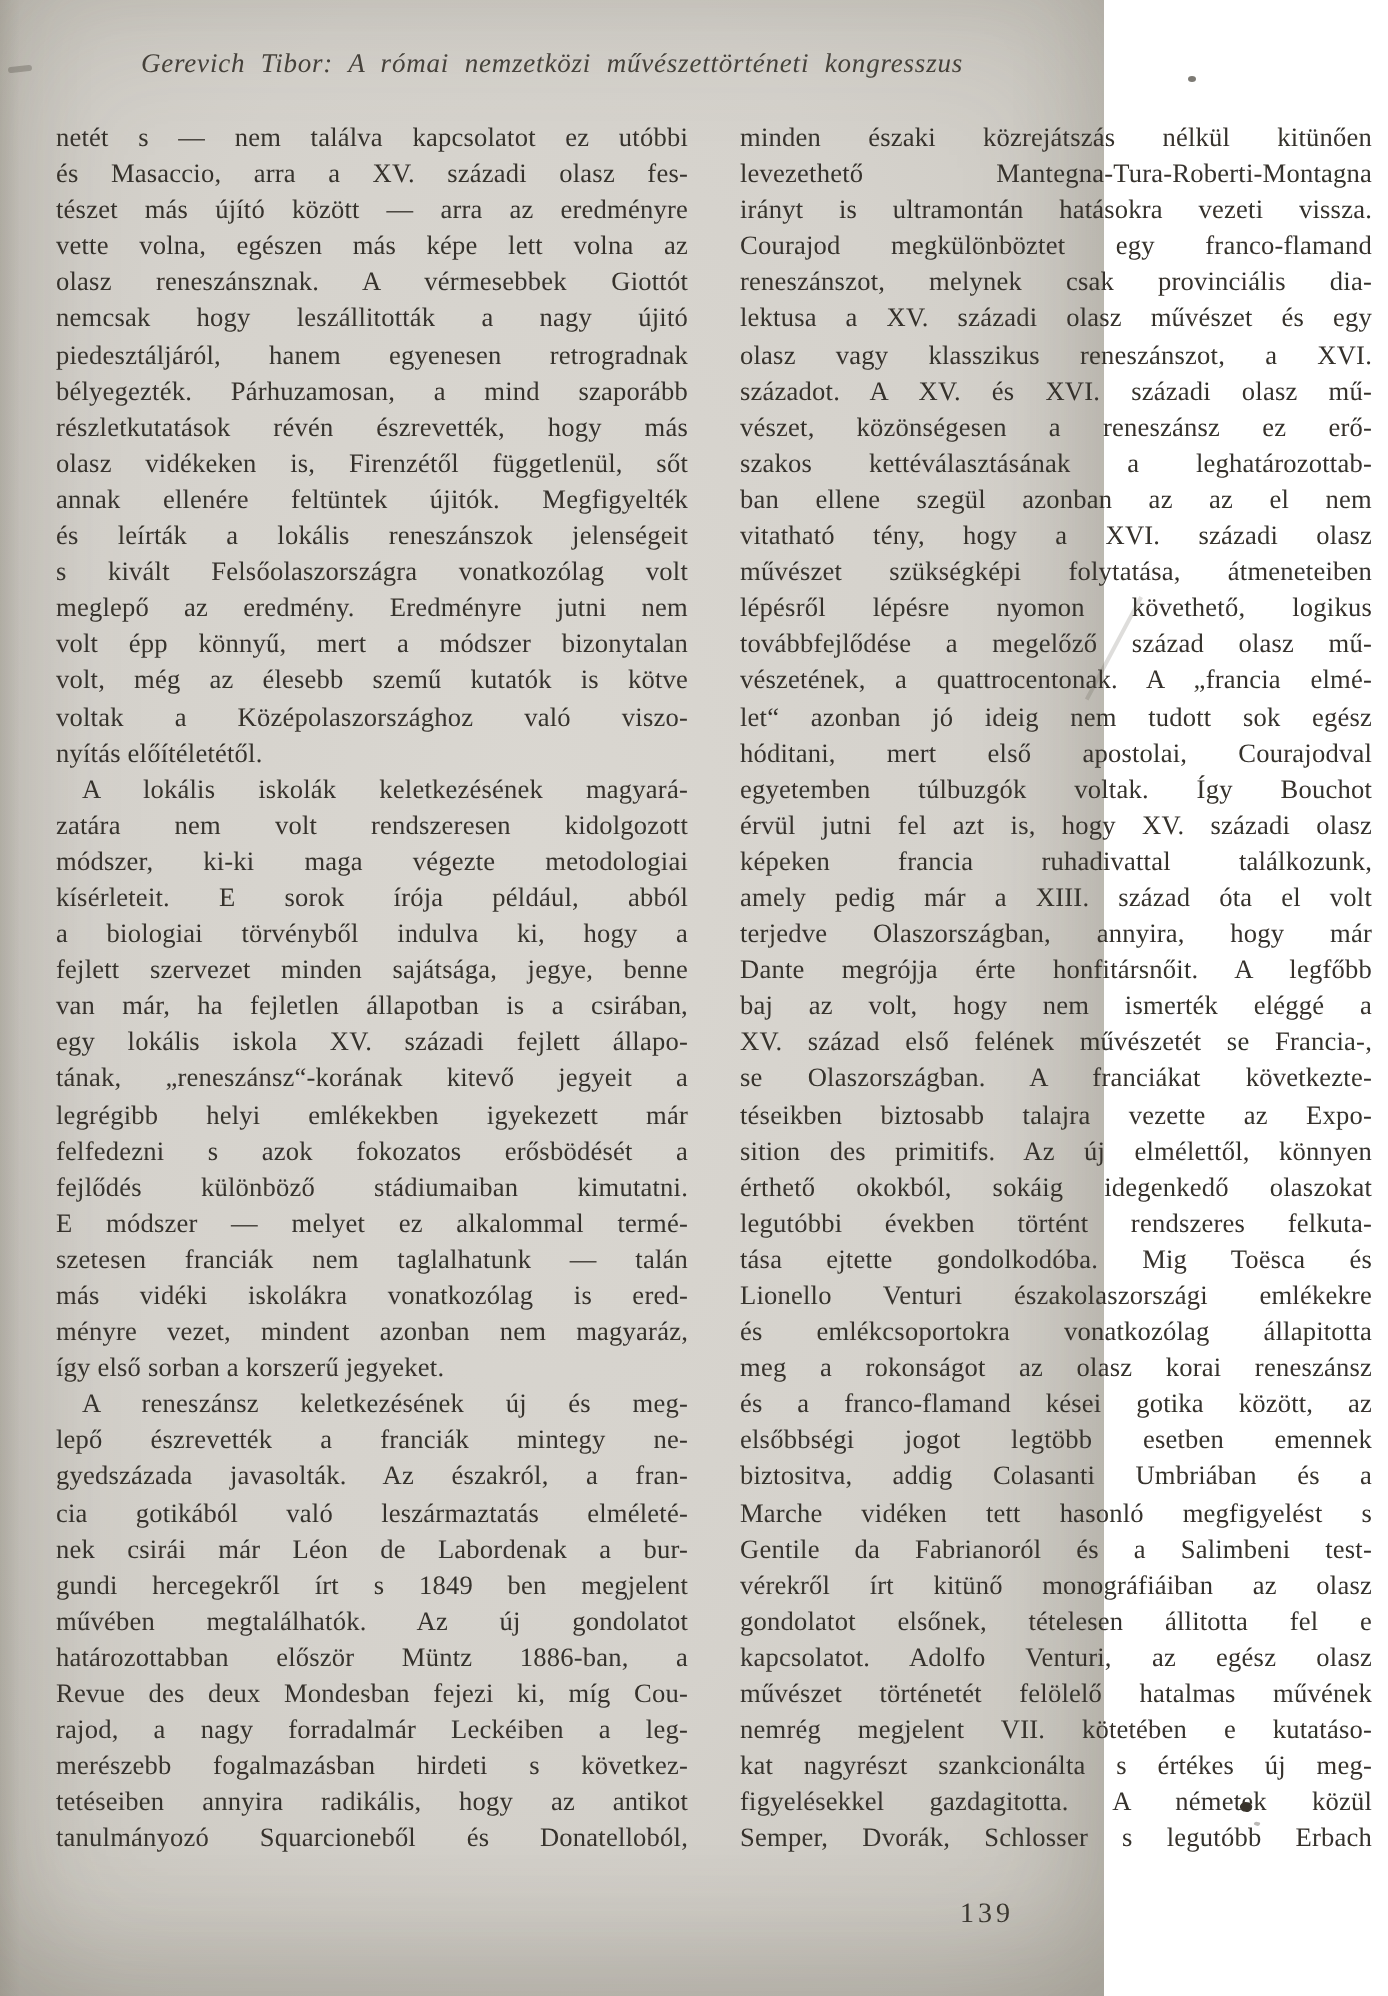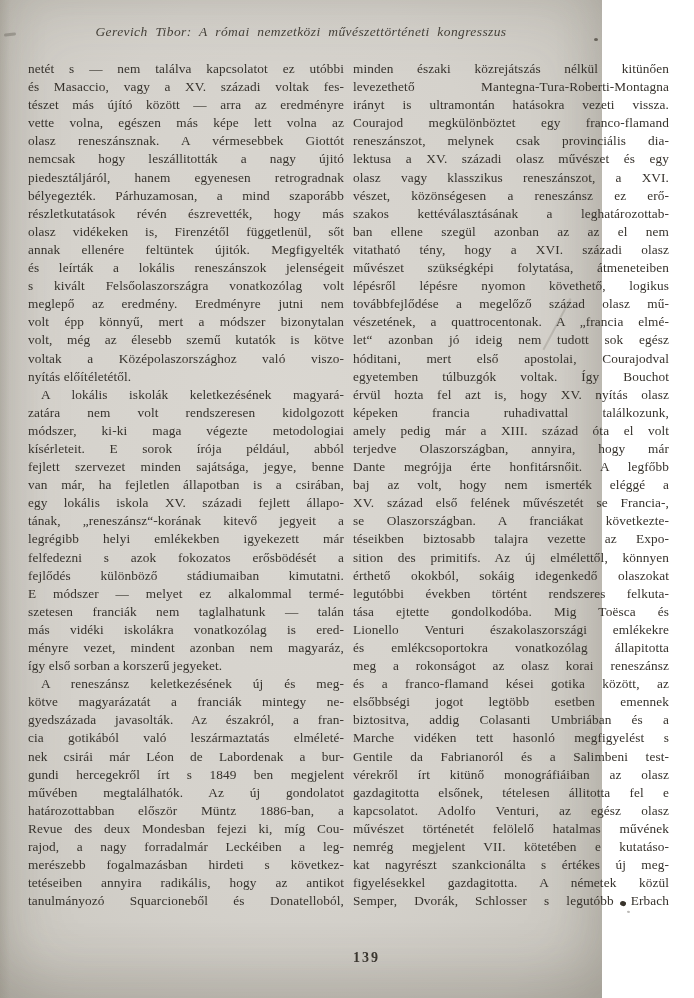--- a/index.html
+++ b/index.html
@@ -7,21 +7,21 @@
     padding: 0;
   }
   body {
     width: 694px;
     height: 998px;
     overflow: hidden;
     font-family: "Liberation Serif", "DejaVu Serif", serif;
   }
   .page {
     position: relative;
-    width: 602px;
+    width: 552px;
     height: 998px;
     background: radial-gradient(ellipse at 48% 42%, #dad7d1 0%, #d5d2cc 55%, #cdcac3 85%, #c3c0b8 100%);
     box-shadow: inset 0 0 70px rgba(90, 85, 72, 0.22), inset 0 -30px 50px rgba(82, 77, 65, 0.14);
     color: #36322c;
   }
   .running-header {
     position: absolute;
     top: 24px;
     left: 0;
     right: 0;
@@ -31,21 +31,21 @@
     color: #45413a;
     letter-spacing: 0.4px;
     word-spacing: 4px;
     white-space: nowrap;
   }
   .columns {
     position: absolute;
     top: 60px;
     left: 28px;
     display: flex;
-    gap: 9px;
+    gap: 26px;
   }
   .column {
     width: 316px;
     font-size: 13.3px;
     line-height: 18.1px;
     letter-spacing: 0.1px;
   }
   .para {
     margin: 0;
   }
@@ -57,29 +57,28 @@
   }
   .line.last {
     text-align-last: left;
   }
   .line.indent {
     text-indent: 13px;
   }
   .page-number {
     position: absolute;
     top: 950px;
-    left: 353px;
+    left: 363px;
     width: 316px;
     padding-right: 55px;
     box-sizing: border-box;
-    text-align: left;
+    text-align: center;
     font-size: 14px;
     letter-spacing: 2px;
     color: #3a362f;
-    font-weight: bold;
   }
   
   .artifact {
     position: absolute;
     pointer-events: none;
   }
   .artifact.dot-right {
     top: 901px;
     left: 620px;
     width: 6px;
@@ -126,21 +125,21 @@
 <body>
 
 <div class="page">
 
   <div class="running-header">Gerevich Tibor: A római nemzetközi művészettörténeti kongresszus</div>
 
   <div class="columns">
     <div class="column">
         <div class="para">
           <div class="line">netét s — nem találva kapcsolatot ez utóbbi</div>
-          <div class="line">és Masaccio, vagy a XV. századi voltak fes-</div>
+          <div class="line">és Masaccio, arra a XV. századi olasz fes-</div>
           <div class="line">tészet más újító között — arra az eredményre</div>
           <div class="line">vette volna, egészen más képe lett volna az</div>
           <div class="line">olasz reneszánsznak. A vérmesebbek Giottót</div>
           <div class="line">nemcsak hogy leszállitották a nagy újitó</div>
           <div class="line">piedesztáljáról, hanem egyenesen retrogradnak</div>
           <div class="line">bélyegezték. Párhuzamosan, a mind szaporább</div>
           <div class="line">részletkutatások révén észrevették, hogy más</div>
           <div class="line">olasz vidékeken is, Firenzétől függetlenül, sőt</div>
           <div class="line">annak ellenére feltüntek újitók. Megfigyelték</div>
           <div class="line">és leírták a lokális reneszánszok jelenségeit</div>
@@ -149,36 +148,37 @@
           <div class="line">volt épp könnyű, mert a módszer bizonytalan</div>
           <div class="line">volt, még az élesebb szemű kutatók is kötve</div>
           <div class="line">voltak a Középolaszországhoz való viszo-</div>
           <div class="line last">nyítás előítéletétől.</div>
         </div>
         <div class="para">
           <div class="line indent">A lokális iskolák keletkezésének magyará-</div>
           <div class="line">zatára nem volt rendszeresen kidolgozott</div>
           <div class="line">módszer, ki-ki maga végezte metodologiai</div>
           <div class="line">kísérleteit. E sorok írója például, abból</div>
+          <div class="line">a biologiai törvényből indulva ki, hogy a</div>
           <div class="line">fejlett szervezet minden sajátsága, jegye, benne</div>
           <div class="line">van már, ha fejletlen állapotban is a csirában,</div>
           <div class="line">egy lokális iskola XV. századi fejlett állapo-</div>
           <div class="line">tának, „reneszánsz“-korának kitevő jegyeit a</div>
           <div class="line">legrégibb helyi emlékekben igyekezett már</div>
           <div class="line">felfedezni s azok fokozatos erősbödését a</div>
           <div class="line">fejlődés különböző stádiumaiban kimutatni.</div>
           <div class="line">E módszer — melyet ez alkalommal termé-</div>
           <div class="line">szetesen franciák nem taglalhatunk — talán</div>
           <div class="line">más vidéki iskolákra vonatkozólag is ered-</div>
           <div class="line">ményre vezet, mindent azonban nem magyaráz,</div>
           <div class="line last">így első sorban a korszerű jegyeket.</div>
         </div>
         <div class="para">
           <div class="line indent">A reneszánsz keletkezésének új és meg-</div>
-          <div class="line">kötve magyarázatát a franciák mintegy ne-</div>
+          <div class="line">lepő észrevették a franciák mintegy ne-</div>
           <div class="line">gyedszázada javasolták. Az északról, a fran-</div>
           <div class="line">cia gotikából való leszármaztatás elméleté-</div>
           <div class="line">nek csirái már Léon de Labordenak a bur-</div>
           <div class="line">gundi hercegekről írt s 1849 ben megjelent</div>
           <div class="line">művében megtalálhatók. Az új gondolatot</div>
           <div class="line">határozottabban először Müntz 1886-ban, a</div>
           <div class="line">Revue des deux Mondesban fejezi ki, míg Cou-</div>
           <div class="line">rajod, a nagy forradalmár Leckéiben a leg-</div>
           <div class="line">merészebb fogalmazásban hirdeti s következ-</div>
           <div class="line">tetéseiben annyira radikális, hogy az antikot</div>
@@ -187,32 +187,33 @@
       </div>
     <div class="column">
         <div class="para">
           <div class="line">minden északi közrejátszás nélkül kitünően</div>
           <div class="line">levezethető Mantegna-Tura-Roberti-Montagna</div>
           <div class="line">irányt is ultramontán hatásokra vezeti vissza.</div>
           <div class="line">Courajod megkülönböztet egy franco-flamand</div>
           <div class="line">reneszánszot, melynek csak provinciális dia-</div>
           <div class="line">lektusa a XV. századi olasz művészet és egy</div>
           <div class="line">olasz vagy klasszikus reneszánszot, a XVI.</div>
+          <div class="line">századot. A XV. és XVI. századi olasz mű-</div>
           <div class="line">vészet, közönségesen a reneszánsz ez erő-</div>
           <div class="line">szakos kettéválasztásának a leghatározottab-</div>
           <div class="line">ban ellene szegül azonban az az el nem</div>
           <div class="line">vitatható tény, hogy a XVI. századi olasz</div>
           <div class="line">művészet szükségképi folytatása, átmeneteiben</div>
           <div class="line">lépésről lépésre nyomon követhető, logikus</div>
           <div class="line">továbbfejlődése a megelőző század olasz mű-</div>
           <div class="line">vészetének, a quattrocentonak. A „francia elmé-</div>
           <div class="line">let“ azonban jó ideig nem tudott sok egész</div>
           <div class="line">hóditani, mert első apostolai, Courajodval</div>
           <div class="line">egyetemben túlbuzgók voltak. Így Bouchot</div>
-          <div class="line">érvül hozta fel azt is, hogy XV. nyítás olasz</div>
+          <div class="line">érvül jutni fel azt is, hogy XV. századi olasz</div>
           <div class="line">képeken francia ruhadivattal találkozunk,</div>
           <div class="line">amely pedig már a XIII. század óta el volt</div>
           <div class="line">terjedve Olaszországban, annyira, hogy már</div>
           <div class="line">Dante megrójja érte honfitársnőit. A legfőbb</div>
           <div class="line">baj az volt, hogy nem ismerték eléggé a</div>
           <div class="line">XV. század első felének művészetét se Francia-,</div>
           <div class="line">se Olaszországban. A franciákat következte-</div>
           <div class="line">téseikben biztosabb talajra vezette az Expo-</div>
           <div class="line">sition des primitifs. Az új elmélettől, könnyen</div>
           <div class="line">érthető okokból, sokáig idegenkedő olaszokat</div>
@@ -220,21 +221,21 @@
           <div class="line">tása ejtette gondolkodóba. Mig Toësca és</div>
           <div class="line">Lionello Venturi északolaszországi emlékekre</div>
           <div class="line">és emlékcsoportokra vonatkozólag állapitotta</div>
           <div class="line">meg a rokonságot az olasz korai reneszánsz</div>
           <div class="line">és a franco-flamand kései gotika között, az</div>
           <div class="line">elsőbbségi jogot legtöbb esetben emennek</div>
           <div class="line">biztositva, addig Colasanti Umbriában és a</div>
           <div class="line">Marche vidéken tett hasonló megfigyelést s</div>
           <div class="line">Gentile da Fabrianoról és a Salimbeni test-</div>
           <div class="line">vérekről írt kitünő monográfiáiban az olasz</div>
-          <div class="line">gazdagitotta elsőnek, tételesen állitotta fel e</div>
+          <div class="line">gondolatot elsőnek, tételesen állitotta fel e</div>
           <div class="line">kapcsolatot. Adolfo Venturi, az egész olasz</div>
           <div class="line">művészet történetét felölelő hatalmas művének</div>
           <div class="line">nemrég megjelent VII. kötetében e kutatáso-</div>
           <div class="line">kat nagyrészt szankcionálta s értékes új meg-</div>
           <div class="line">figyelésekkel gazdagitotta. A németek közül</div>
           <div class="line">Semper, Dvorák, Schlosser s legutóbb Erbach</div>
         </div>
       </div>
   </div>
 

